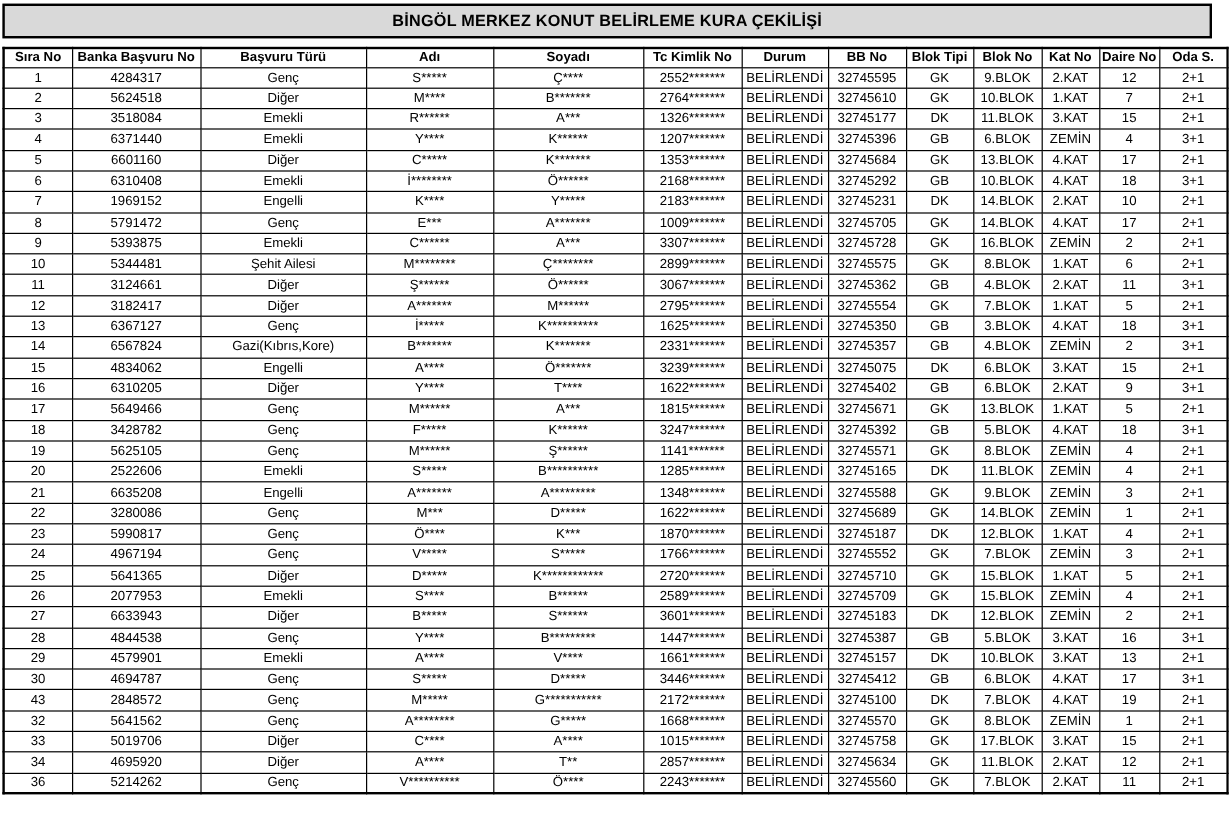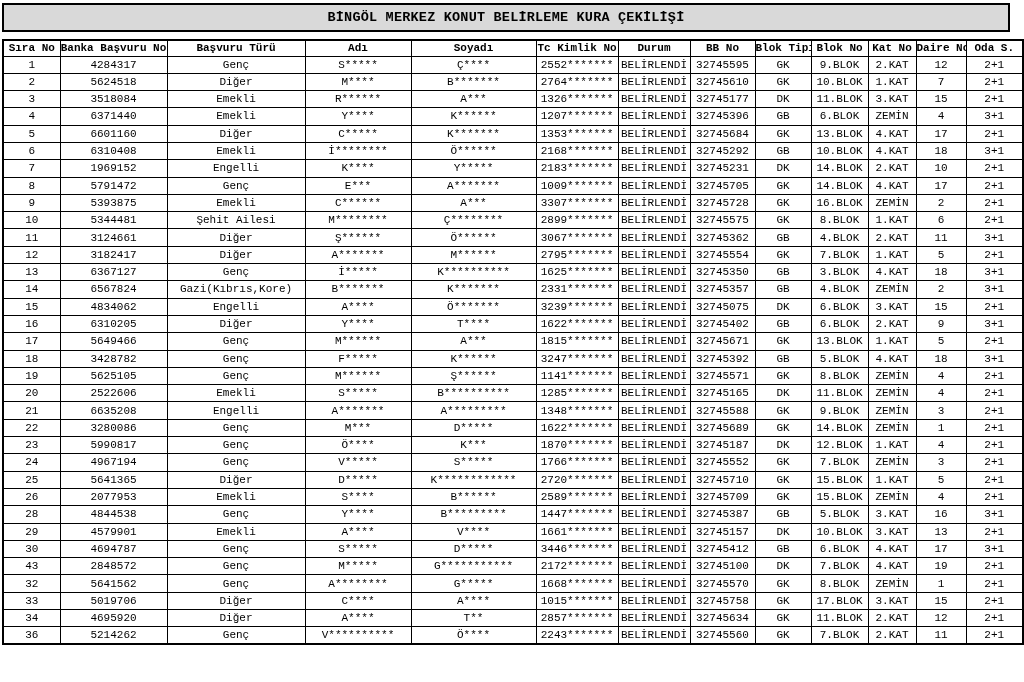--- a/index.html
+++ b/index.html
@@ -10,21 +10,20 @@
     background: #ffffff;
     overflow: hidden;
     font-family: "Liberation Sans", sans-serif;
     color: #000000;
   }
   .page {
     box-sizing: border-box;
     width: 1024px;
     height: 625px;
     padding: 3px 14px 0 2px;
-    font-family: Liberation Mono, monospace;
   }
   .title-bar {
     box-sizing: border-box;
     border: 2px solid #000000;
     background: #D9D9D9;
     height: 29px;
     display: flex;
     align-items: center;
     justify-content: center;
     margin-bottom: 7px;
@@ -480,20 +479,35 @@
           <td>2589*******</td>
           <td>BELİRLENDİ</td>
           <td>32745709</td>
           <td>GK</td>
           <td>15.BLOK</td>
           <td>ZEMİN</td>
           <td>4</td>
           <td>2+1</td>
         </tr>
         <tr>
+          <td>27</td>
+          <td>6633943</td>
+          <td>Diğer</td>
+          <td>B*****</td>
+          <td>S******</td>
+          <td>3601*******</td>
+          <td>BELİRLENDİ</td>
+          <td>32745183</td>
+          <td>DK</td>
+          <td>12.BLOK</td>
+          <td>ZEMİN</td>
+          <td>2</td>
+          <td>2+1</td>
+        </tr>
+        <tr>
           <td>28</td>
           <td>4844538</td>
           <td>Genç</td>
           <td>Y****</td>
           <td>B*********</td>
           <td>1447*******</td>
           <td>BELİRLENDİ</td>
           <td>32745387</td>
           <td>GB</td>
           <td>5.BLOK</td>

